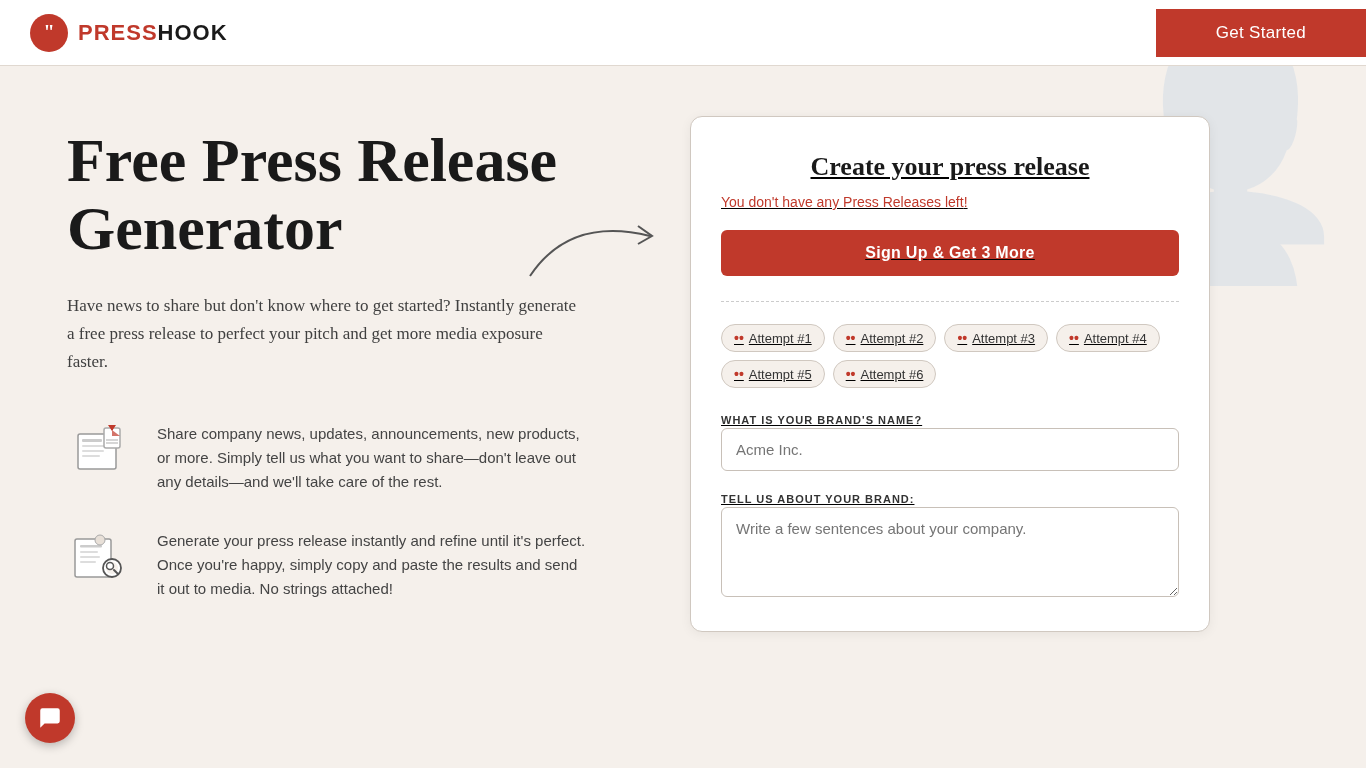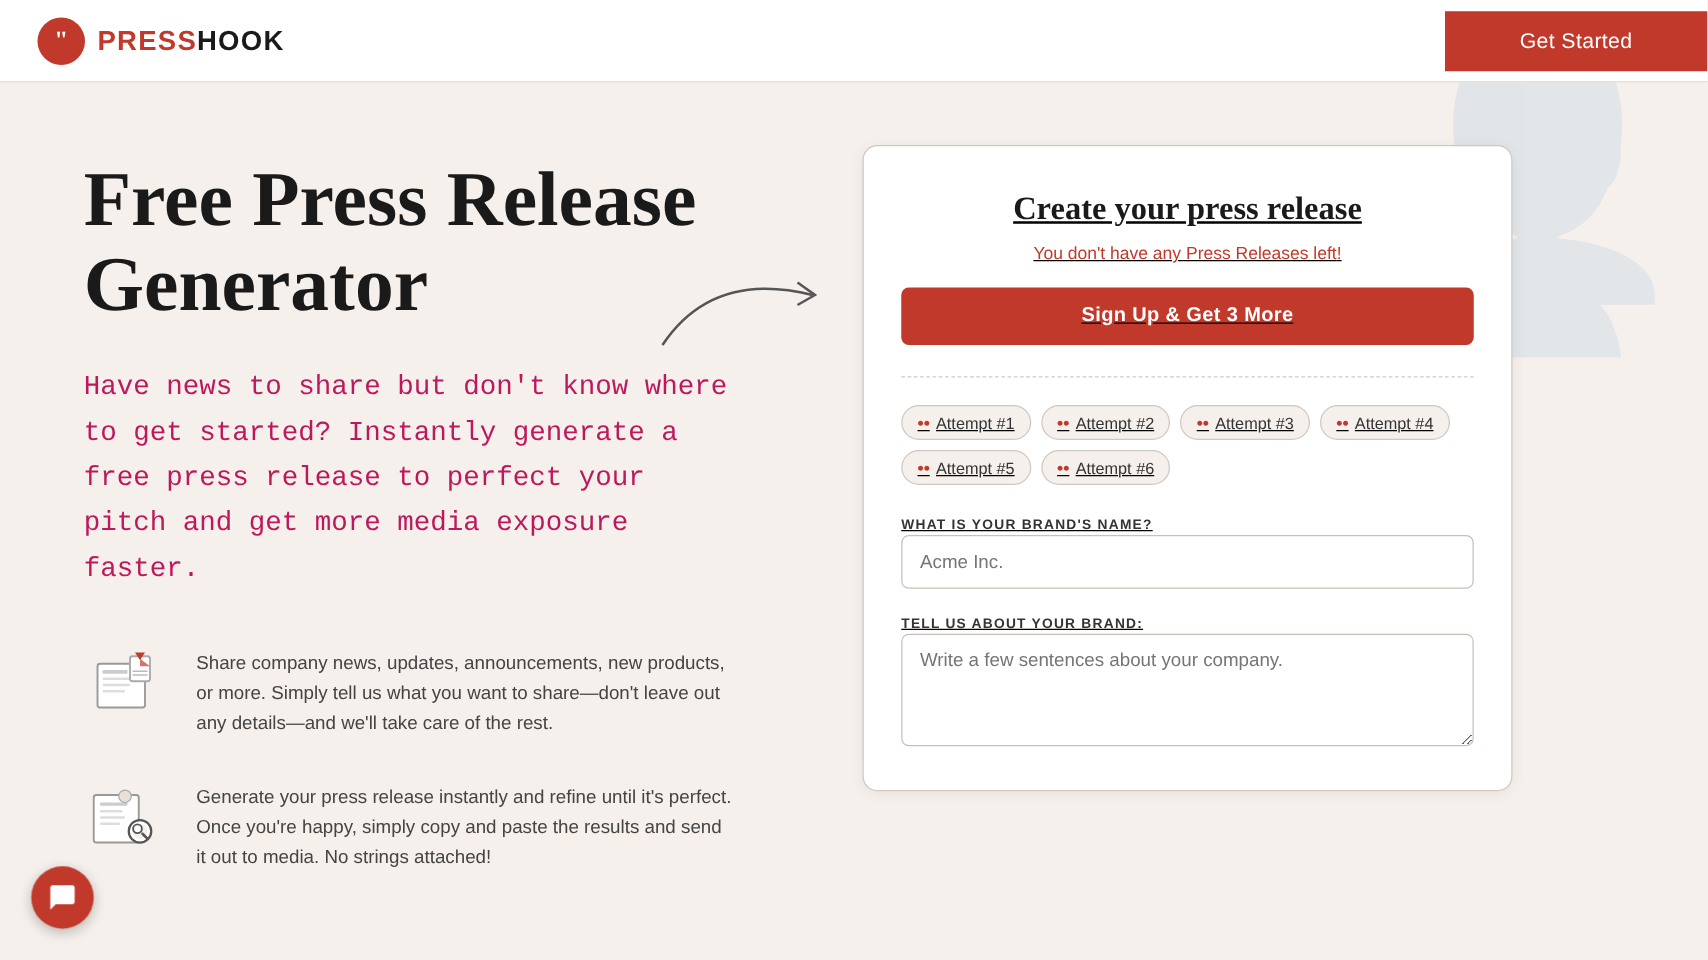--- a/index.html
+++ b/index.html
@@ -80,26 +80,26 @@
     .hero-title {
       font-size: 62px;
       font-weight: 700;
       color: #1a1a1a;
       line-height: 1.1;
       margin-bottom: 30px;
       font-family: Georgia, serif;
     }
 
     .hero-description {
-      font-size: 22px;
-      color: #be185d;
+      font-size: 17px;
+      color: #404040;
       line-height: 1.65;
       max-width: 520px;
       margin-bottom: 45px;
-      font-family: Liberation Mono, monospace;
+      font-family: Liberation Serif, serif;
     }
 
     .feature-item {
       display: flex;
       align-items: flex-start;
       gap: 20px;
       margin-bottom: 35px;
     }
 
     .feature-icon {
@@ -168,21 +168,20 @@
     .form-card-title {
       text-align: center;
       font-size: 26px;
       font-weight: 600;
       color: #1a1a1a;
       margin-bottom: 12px;
       font-family: Georgia, serif;
     }
 
     .warning-text {
-      text-align: center;
       font-size: 14px;
       color: #555;
       font-family: Arial, sans-serif;
       margin-bottom: 20px;
     }
 
     .warning-text span {
       color: #c0392b;
     }
 

